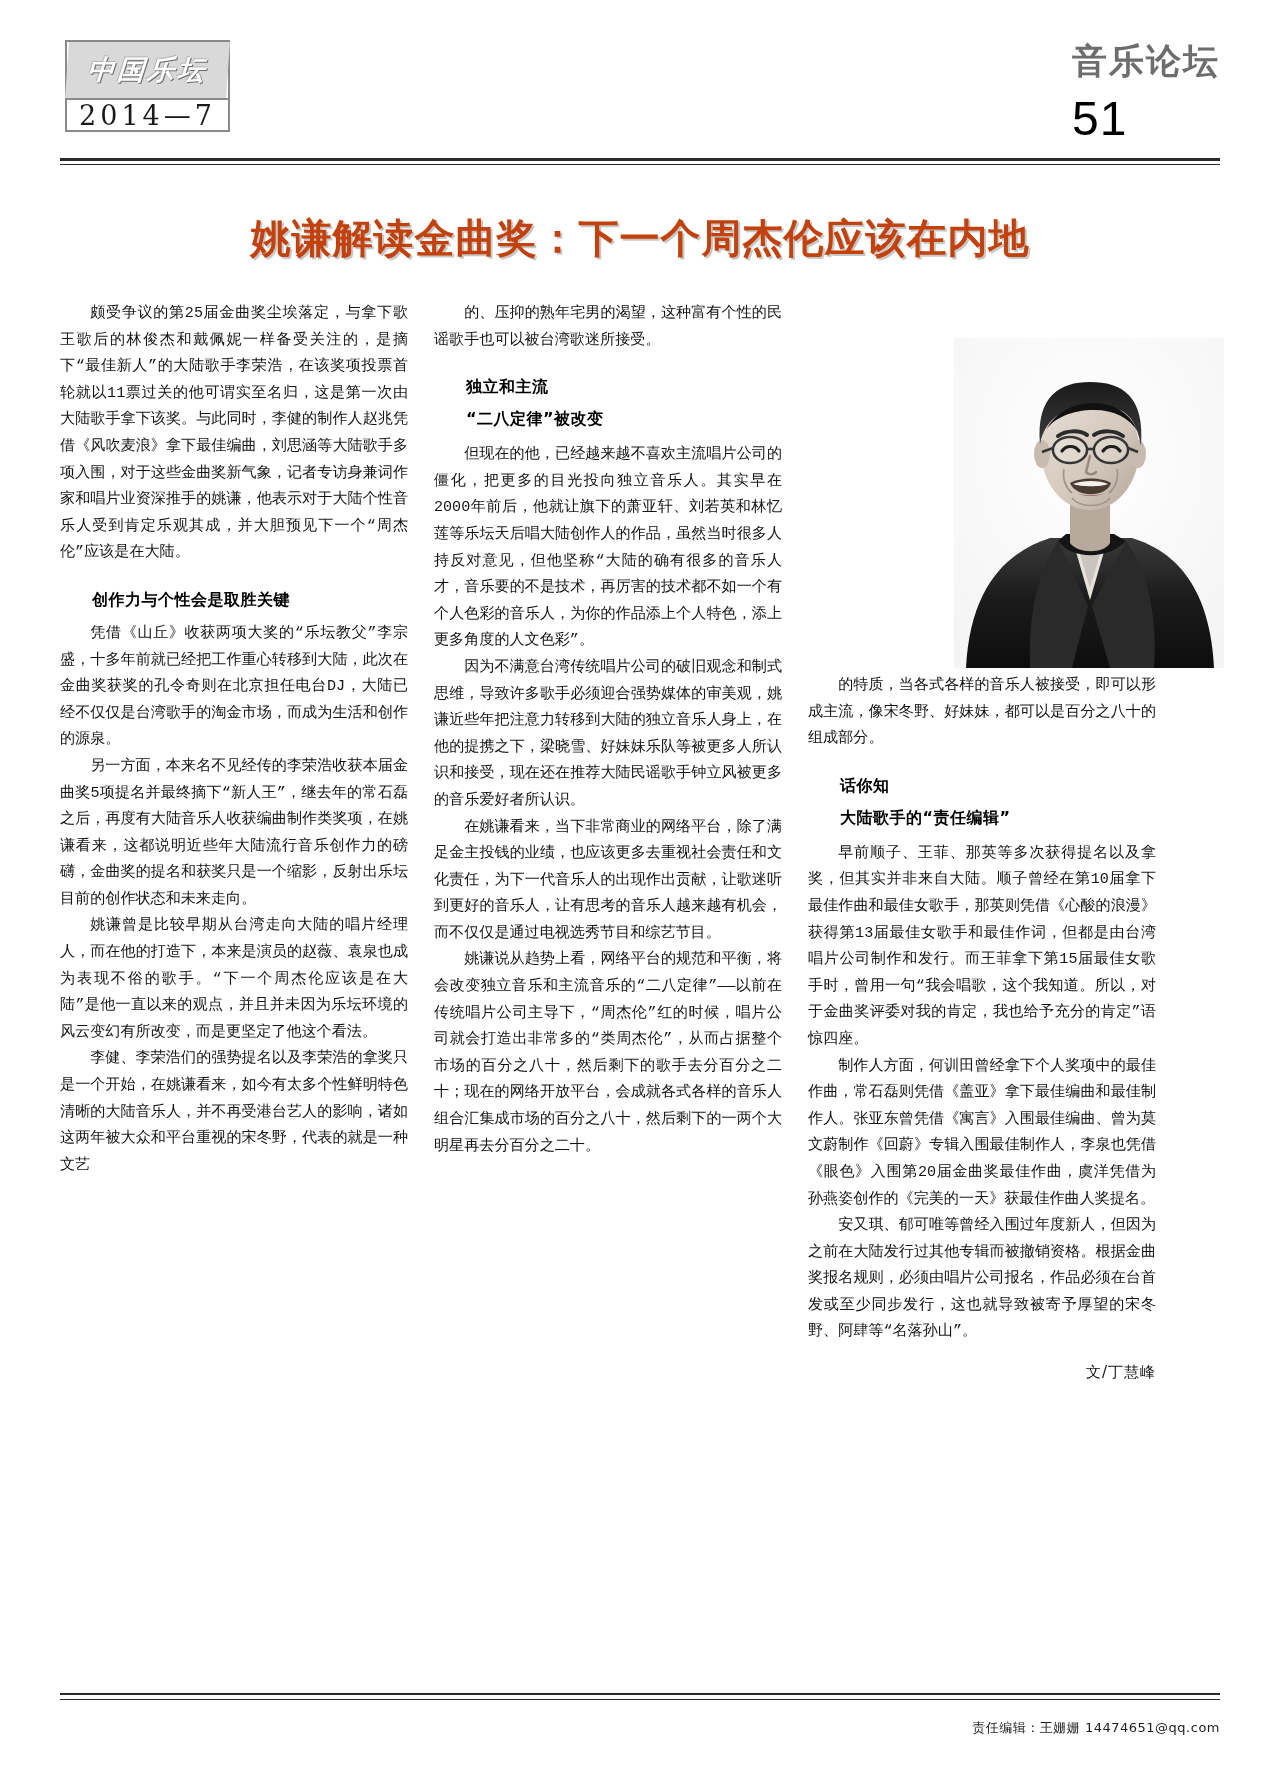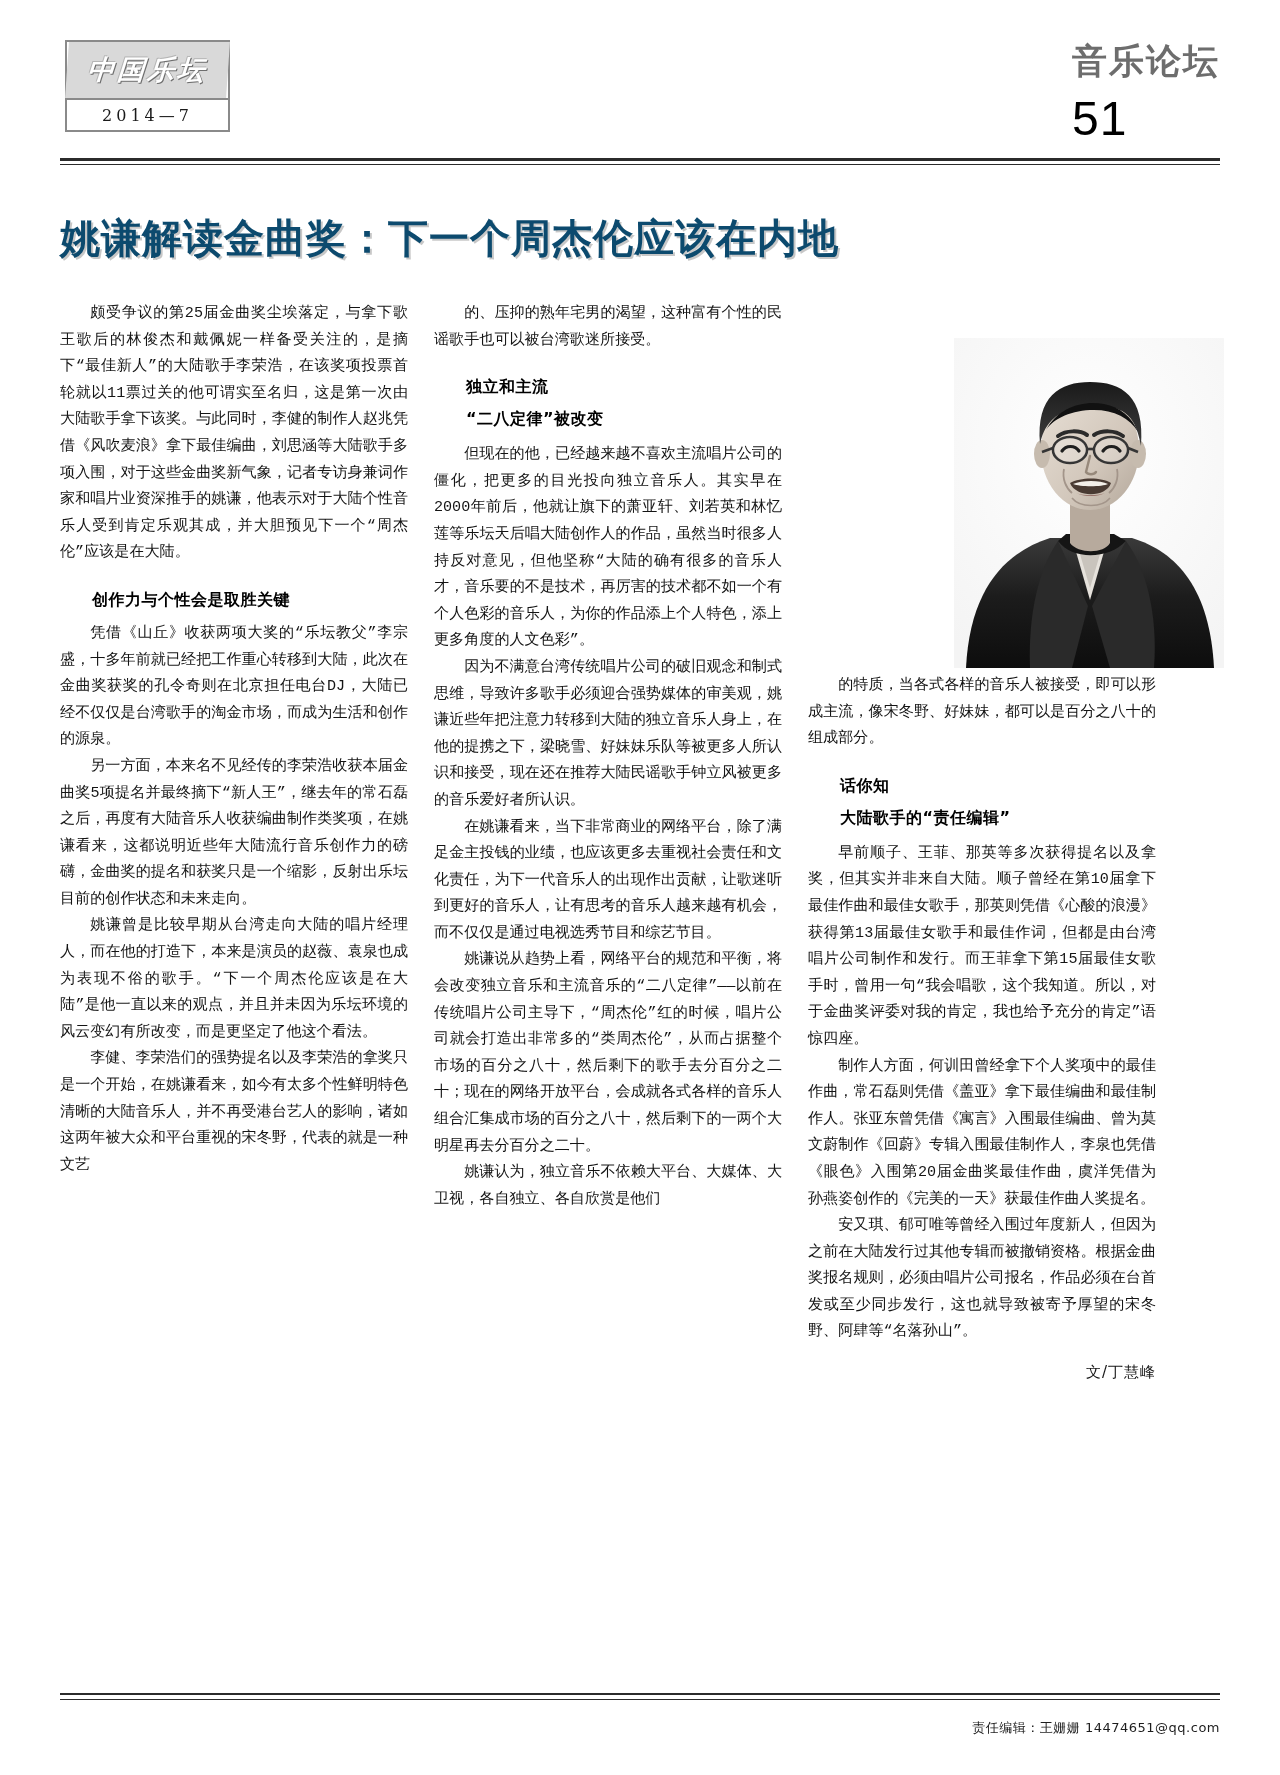--- a/index.html
+++ b/index.html
@@ -54,21 +54,21 @@
     font-style: italic;
     transform: skewX(-4deg);
   }
   .logo-year {
     height: 32px;
     border-top: 2px solid #8a8a8a;
     display: flex;
     align-items: center;
     justify-content: center;
     font-family: "DejaVu Serif", "Liberation Serif", serif;
-    font-size: 16px;
+    font-size: 27px;
     letter-spacing: 4px;
     color: #1a1a1a;
   }
 
   .masthead-right {
     position: absolute;
     right: 0;
     bottom: 18px;
     display: flex;
     align-items: flex-start;
@@ -100,26 +100,26 @@
   }
   .rule-thin {
     margin: 3px 60px 0 60px;
     height: 1px;
     background: #2b2b2b;
   }
 
   
   .headline {
     margin: 46px 60px 0 60px;
-    text-align: left;
+    text-align: center;
     font-family: "DejaVu Serif", "Liberation Serif", serif;
     font-weight: 700;
     font-size: 40px;
     letter-spacing: 1px;
-    color: #0c4a6e;
+    color: #c2410c;
     text-shadow: 2px 2px 0 rgba(0,0,0,0.22);
   }
 
   
   .columns {
     position: relative;
     margin: 34px 60px 0 60px;
     display: flex;
     gap: 26px;
     height: 1195px;
@@ -247,21 +247,20 @@
     </div>
 
     <div class="col">
       <p class="para">的、压抑的熟年宅男的渴望，这种富有个性的民谣歌手也可以被台湾歌迷所接受。</p>
       <div class="subhead">独立和主流</div>
       <div class="subhead tight">“二八定律”被改变</div>
       <p class="para">但现在的他，已经越来越不喜欢主流唱片公司的僵化，把更多的目光投向独立音乐人。其实早在2000年前后，他就让旗下的萧亚轩、刘若英和林忆莲等乐坛天后唱大陆创作人的作品，虽然当时很多人持反对意见，但他坚称“大陆的确有很多的音乐人才，音乐要的不是技术，再厉害的技术都不如一个有个人色彩的音乐人，为你的作品添上个人特色，添上更多角度的人文色彩”。</p>
       <p class="para">因为不满意台湾传统唱片公司的破旧观念和制式思维，导致许多歌手必须迎合强势媒体的审美观，姚谦近些年把注意力转移到大陆的独立音乐人身上，在他的提携之下，梁晓雪、好妹妹乐队等被更多人所认识和接受，现在还在推荐大陆民谣歌手钟立风被更多的音乐爱好者所认识。</p>
       <p class="para">在姚谦看来，当下非常商业的网络平台，除了满足金主投钱的业绩，也应该更多去重视社会责任和文化责任，为下一代音乐人的出现作出贡献，让歌迷听到更好的音乐人，让有思考的音乐人越来越有机会，而不仅仅是通过电视选秀节目和综艺节目。</p>
       <p class="para">姚谦说从趋势上看，网络平台的规范和平衡，将会改变独立音乐和主流音乐的“二八定律”——以前在传统唱片公司主导下，“周杰伦”红的时候，唱片公司就会打造出非常多的“类周杰伦”，从而占据整个市场的百分之八十，然后剩下的歌手去分百分之二十；现在的网络开放平台，会成就各式各样的音乐人组合汇集成市场的百分之八十，然后剩下的一两个大明星再去分百分之二十。</p>
-      <p class="para">姚谦认为，独立音乐不依赖大平台、大媒体、大卫视，各自独立、各自欣赏是他们</p>
     </div>
 
     <div class="col">
       <div class="col3-spacer"></div>
       <p class="para">的特质，当各式各样的音乐人被接受，即可以形成主流，像宋冬野、好妹妹，都可以是百分之八十的组成部分。</p>
       <div class="subhead">话你知</div>
       <div class="subhead tight">大陆歌手的“责任编辑”</div>
       <p class="para">早前顺子、王菲、那英等多次获得提名以及拿奖，但其实并非来自大陆。顺子曾经在第10届拿下最佳作曲和最佳女歌手，那英则凭借《心酸的浪漫》获得第13届最佳女歌手和最佳作词，但都是由台湾唱片公司制作和发行。而王菲拿下第15届最佳女歌手时，曾用一句“我会唱歌，这个我知道。所以，对于金曲奖评委对我的肯定，我也给予充分的肯定”语惊四座。</p>
       <p class="para">制作人方面，何训田曾经拿下个人奖项中的最佳作曲，常石磊则凭借《盖亚》拿下最佳编曲和最佳制作人。张亚东曾凭借《寓言》入围最佳编曲、曾为莫文蔚制作《回蔚》专辑入围最佳制作人，李泉也凭借《眼色》入围第20届金曲奖最佳作曲，虞洋凭借为孙燕姿创作的《完美的一天》获最佳作曲人奖提名。</p>
       <p class="para">安又琪、郁可唯等曾经入围过年度新人，但因为之前在大陆发行过其他专辑而被撤销资格。根据金曲奖报名规则，必须由唱片公司报名，作品必须在台首发或至少同步发行，这也就导致被寄予厚望的宋冬野、阿肆等“名落孙山”。</p>

